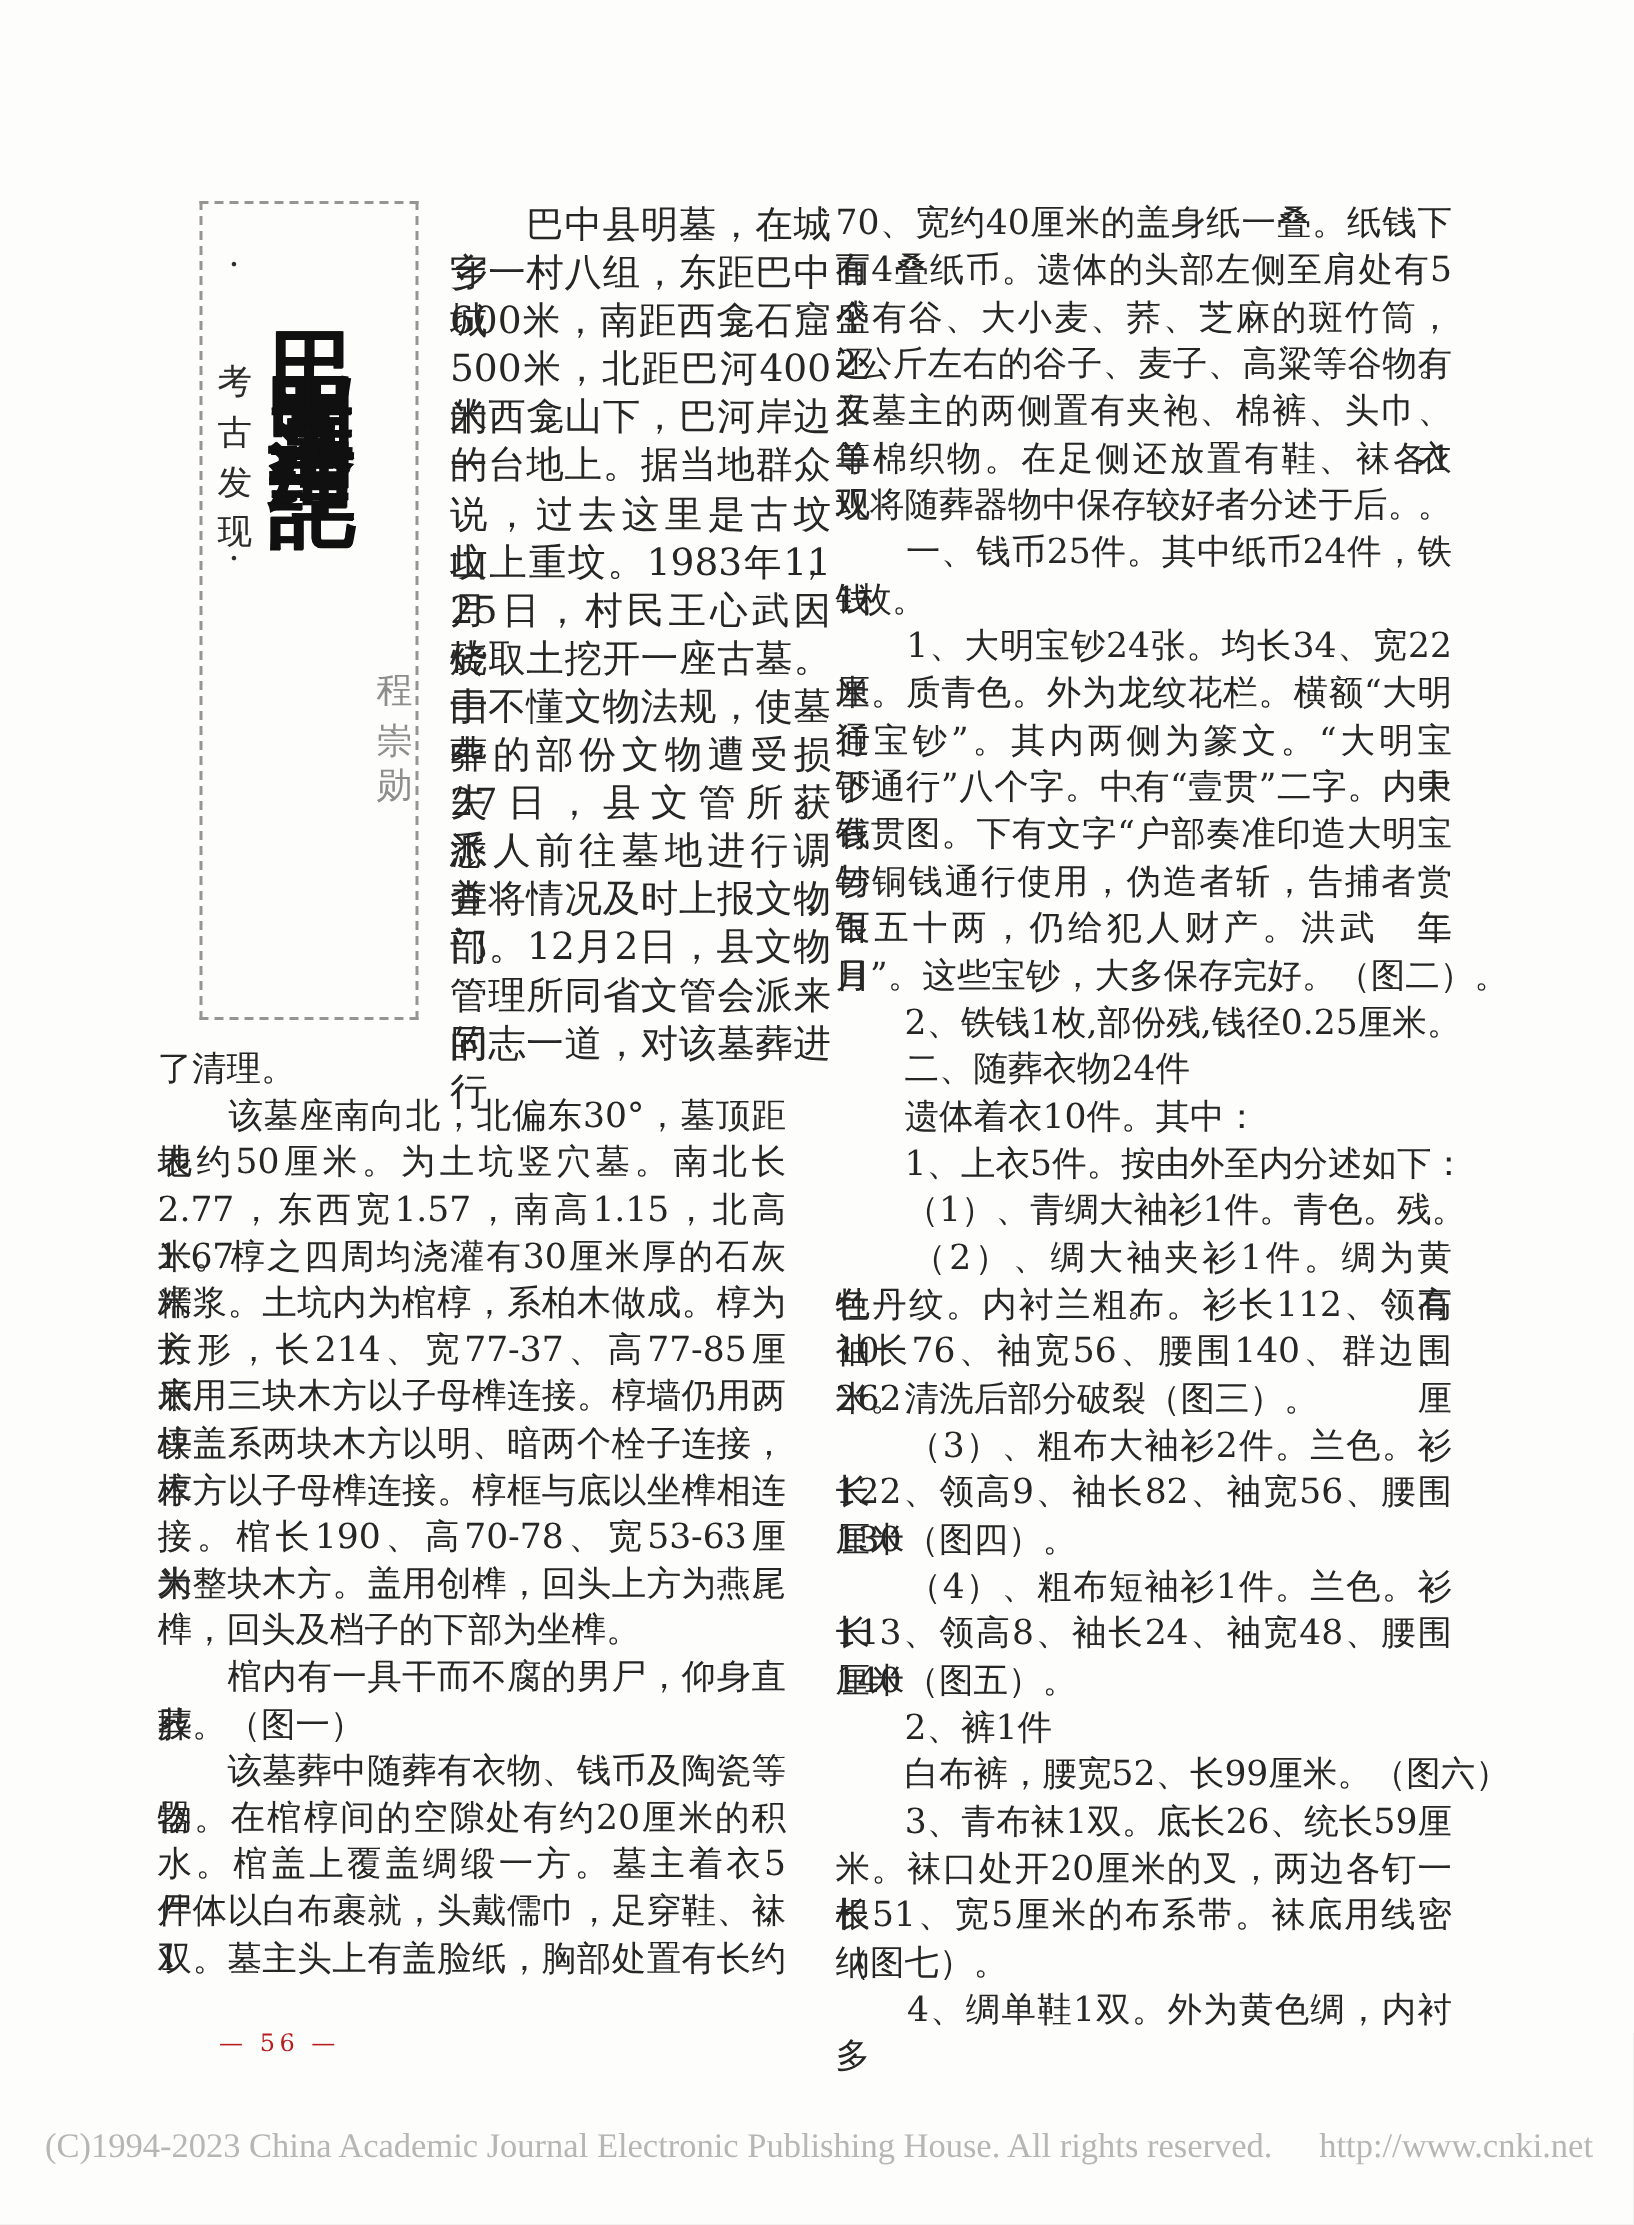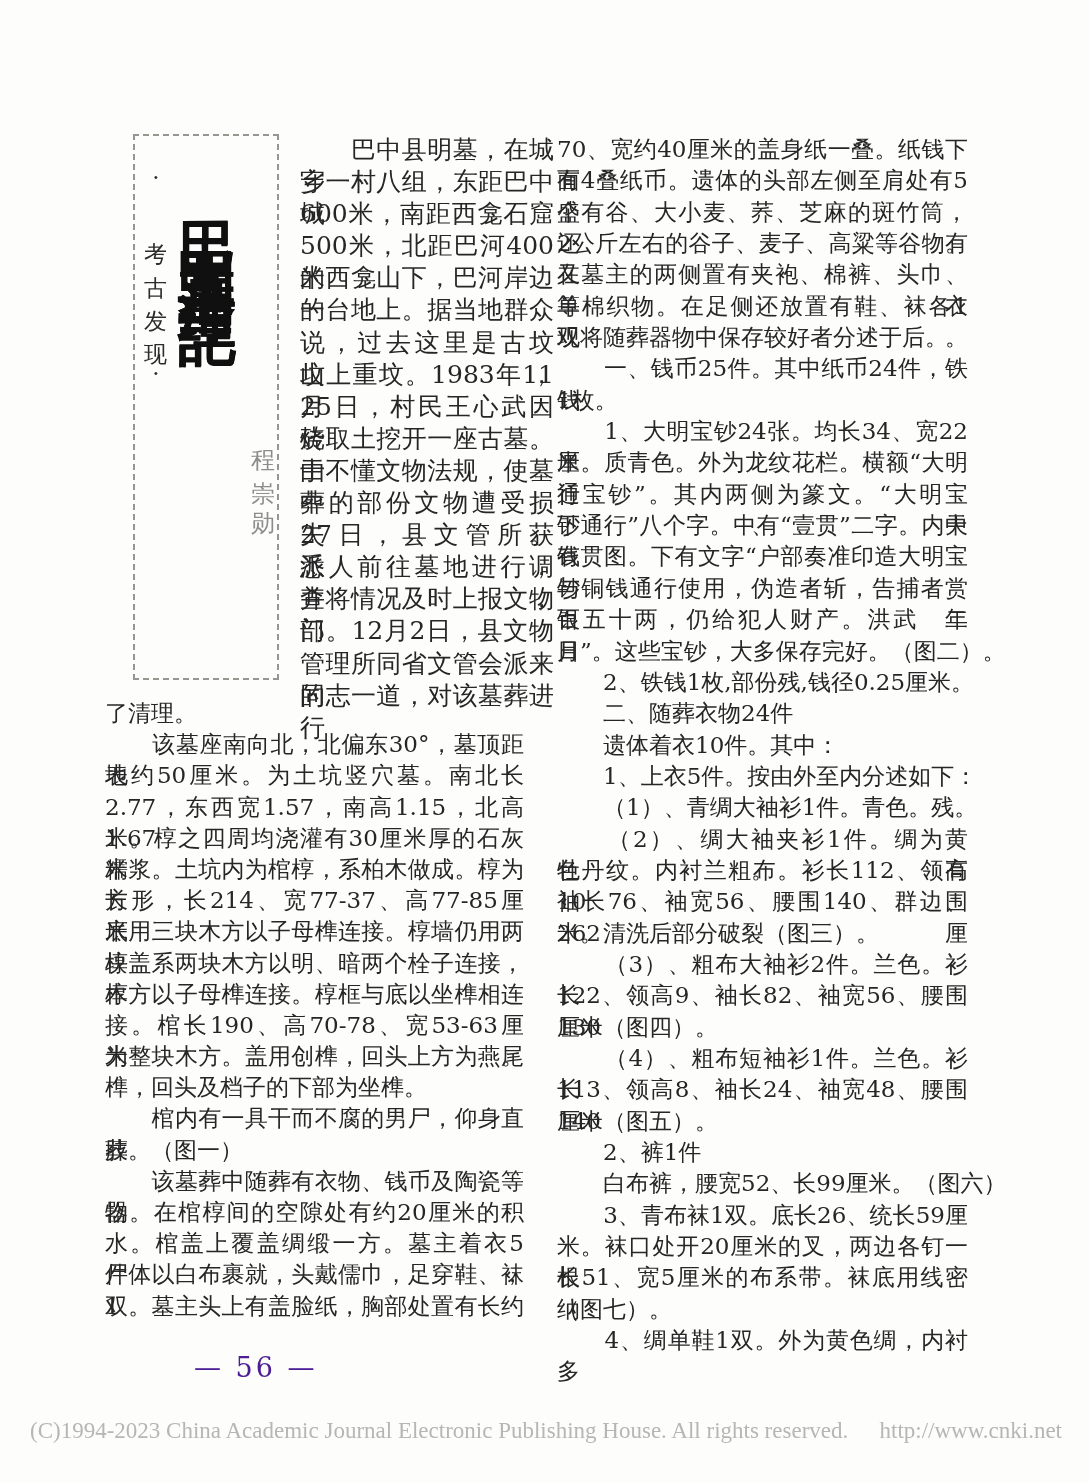--- a/index.html
+++ b/index.html
@@ -54,21 +54,21 @@
     white-space:normal;
     text-align:justify;
     text-align-last:justify;
   }
   .intro-col .tline{height:32.1px;line-height:32.1px;font-size:25px;}
   .left-col  .tline{height:31.2px;line-height:31.2px;font-size:23px;}
   .right-col .tline{height:31.35px;line-height:31.35px;font-size:23px;}
   
   .page-number{
     position:absolute;left:146px;top:1352px;
-    font-size:27px;letter-spacing:3px;color:#4c1d95;margin-left:48px;
+    font-size:16px;letter-spacing:3px;color:#b91c1c;
   }
   
   .footer{
     position:absolute;left:30px;top:1418px;width:1032px;
     display:flex;justify-content:space-between;align-items:center;
     font-family:"Liberation Serif","DejaVu Serif",serif;
     font-size:23px;color:#b6b6b6;
   }
 </style>
 </head>

